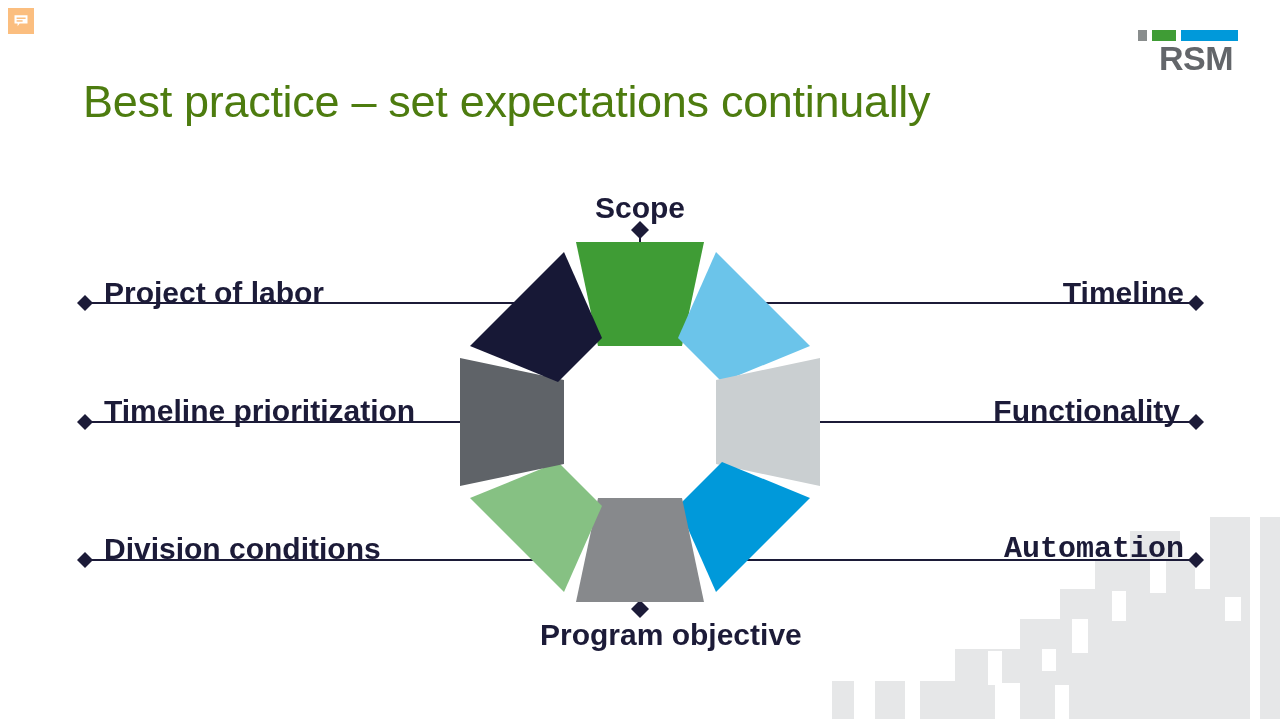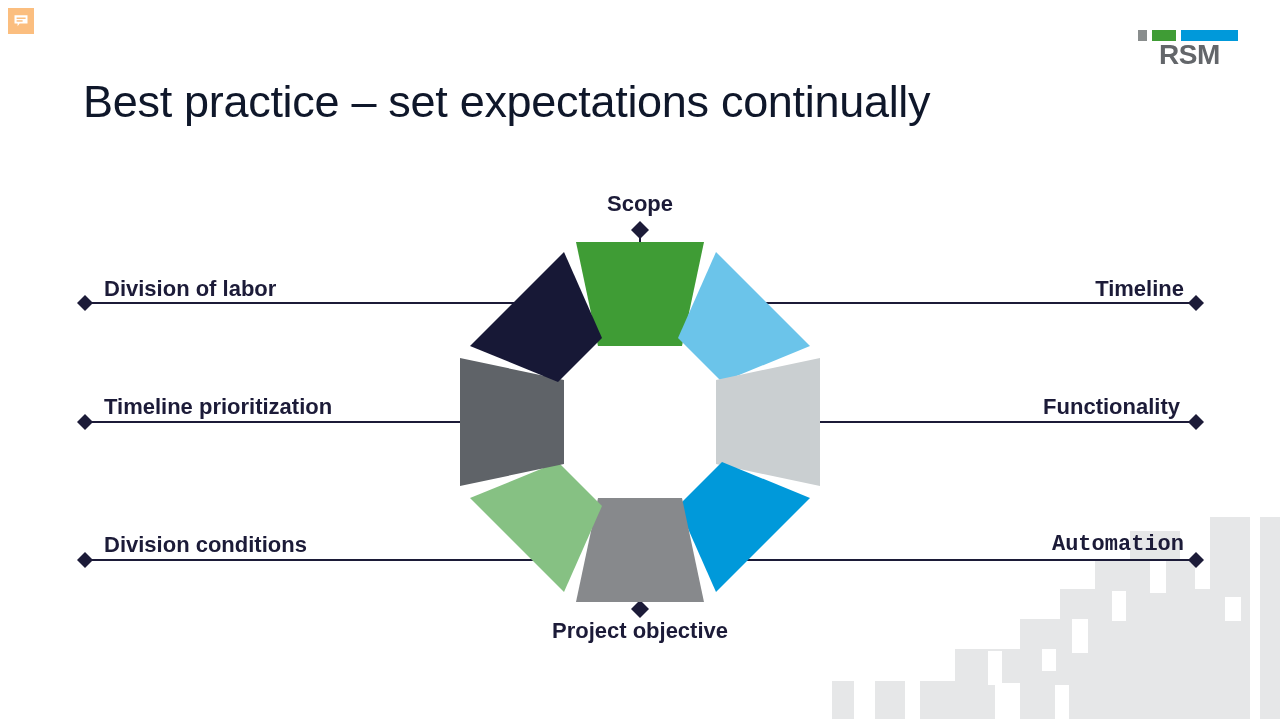--- a/index.html
+++ b/index.html
@@ -45,35 +45,35 @@
     height: 11px;
   }
   .bar { position: absolute; top: 0; height: 11px; }
   .bar-gray  { left: 0;  width: 9px;  background: #898D8D; }
   .bar-green { left: 14px; width: 24px; background: #3F9C35; }
   .bar-blue  { left: 43px; width: 57px; background: #0099DA; }
   #rsm-word {
     position: absolute;
     top: 17px;
     left: 21px;
-    font-size: 28px;
+    font-size: 34px;
     font-weight: bold;
     color: #63666A;
     letter-spacing: -0.5px;
     line-height: 1;
     font-family: "Liberation Sans", sans-serif;
   }
 
   
   #slide-title {
     position: absolute;
     left: 83px;
     top: 76px;
     font-size: 45px;
-    color: #0f172a;
+    color: #4d7c0f;
     font-family: "Liberation Sans", sans-serif;
     font-weight: normal;
     white-space: nowrap;
     letter-spacing: -0.3px;
   }
 
   
   #mosaic {
     position: absolute;
     right: 0;
@@ -88,21 +88,21 @@
     position: absolute;
     left: 0;
     top: 0;
     width: 1280px;
     height: 719px;
   }
 
   
   .side-label {
     position: absolute;
-    font-size: 22px;
+    font-size: 30px;
     font-weight: bold;
     color: #1C1B38;
     white-space: nowrap;
     font-family: "Liberation Sans", sans-serif;
   }
   .label-left  { text-align: left; }
   .label-right { text-align: right; }
   .label-center{ text-align: center; }
 </style>
 </head>
@@ -192,25 +192,25 @@
     <path d="M -76 170 L -170 76 L -82 40 L -38 84 Z" fill="#86C183"></path>
 
     <path d="M -180 64 L -180 -64 L -76 -42 L -76 42 Z" fill="#5F6368"></path>
 
     <path d="M -170 -76 L -76 -170 L -38 -84 L -82 -40 Z" fill="#171836"></path>
   </g>
 </svg>
 
 <div class="side-label label-center" style="left:540px; top:191px; width:200px;">Scope</div>
 
-<div class="side-label label-left" style="left:104px; top:276px;">Division of labor</div>
+<div class="side-label label-left" style="left:104px; top:276px;">Project of labor</div>
 
 <div class="side-label label-left" style="left:104px; top:394px;">Timeline prioritization</div>
 
 <div class="side-label label-left" style="left:104px; top:532px;">Division conditions</div>
 
 <div class="side-label label-right" style="right:96px; top:276px;margin-left:40px;">Timeline</div>
 
 <div class="side-label label-right" style="right:100px; top:394px;">Functionality</div>
 
 <div class="side-label label-right" style="right:96px; top:532px;font-family:Liberation Mono, monospace;">Automation</div>
 
-<div class="side-label label-center" style="left:540px; top:618px; width:200px;">Project objective</div>
+<div class="side-label label-center" style="left:540px; top:618px; width:200px;">Program objective</div>
 
 </body></html>

